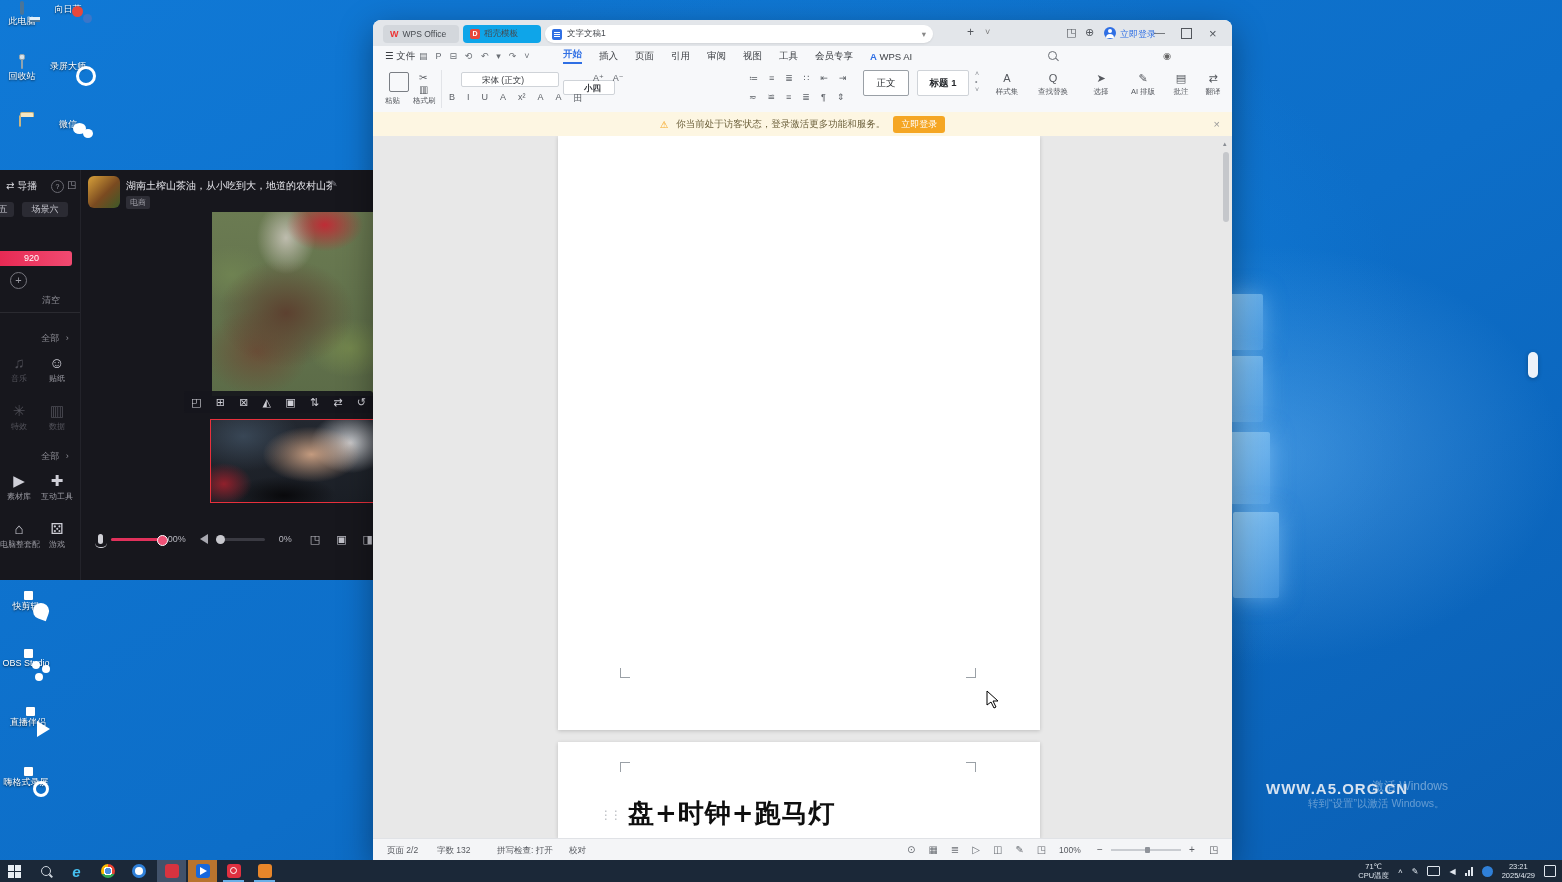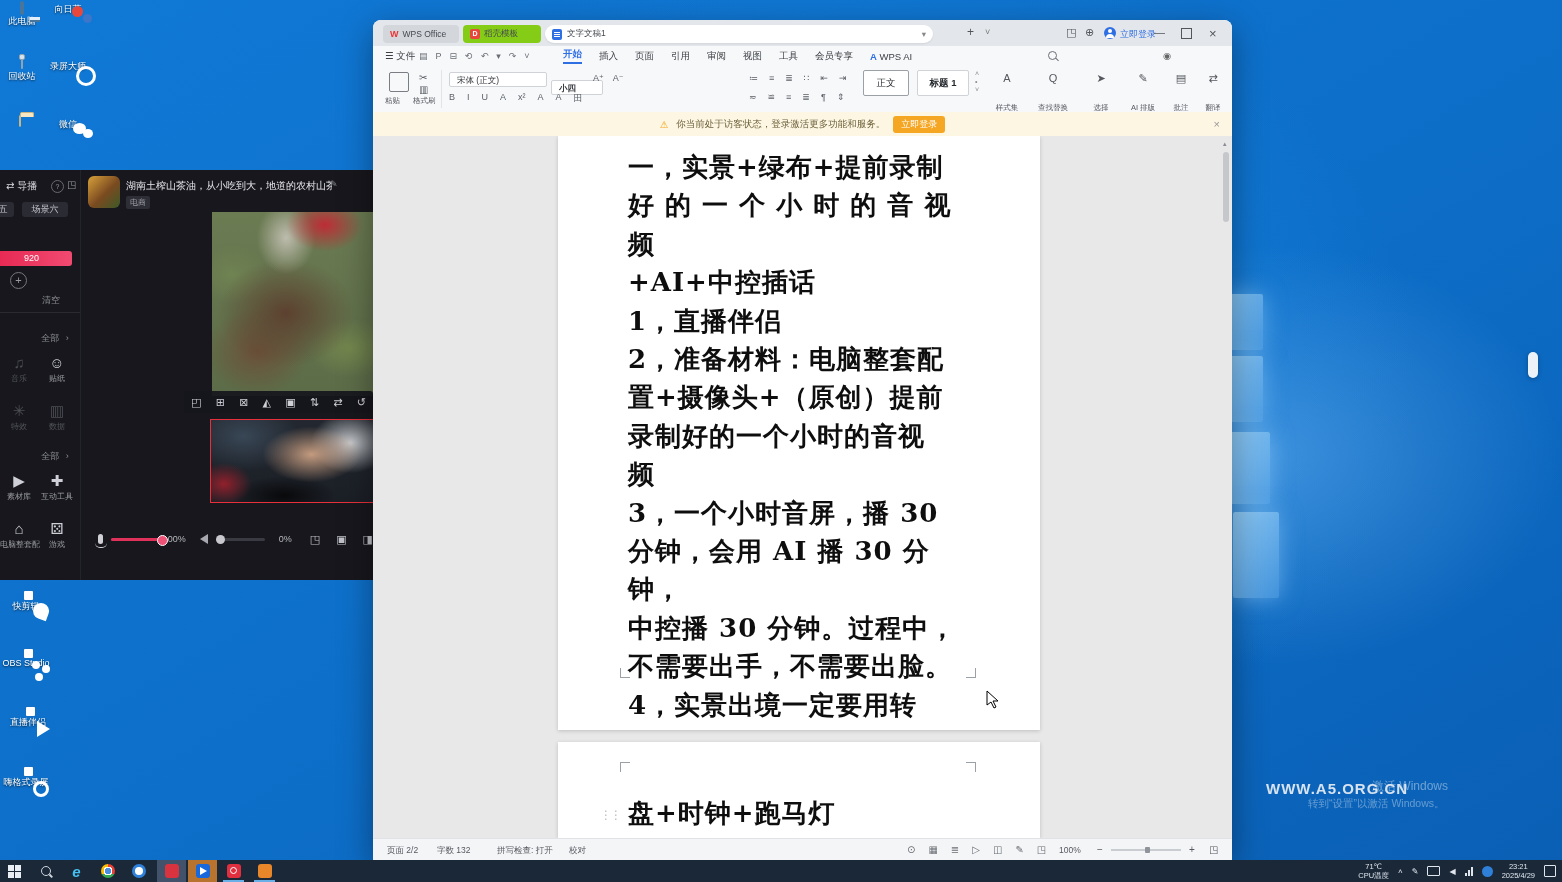--- a/index.html
+++ b/index.html
@@ -90,27 +90,27 @@
   .dlogo{background:#e8483b;color:#fff;width:10px;height:10px;border-radius:2px;font-size:7px;line-height:10px;text-align:center;margin-right:4px;font-weight:bold;}
   .doclogo{width:10px;height:11px;background:#2f6fe4;border-radius:2px;margin-right:5px;position:relative;}
   .doclogo:before{content:"";position:absolute;left:2px;top:3px;width:6px;height:1px;background:#fff;box-shadow:0 2px 0 #fff,0 4px 0 #fff;}
   .winctl{position:absolute;top:6px;font-size:11px;color:#52565c;}
   .menubar{position:absolute;left:0;top:26px;width:100%;height:20px;background:#f7f8fa;border-bottom:1px solid #e4e6ea;font-size:9.5px;color:#3c3f44;}
   .mtabs{position:absolute;left:190px;top:0;height:20px;display:flex;gap:17px;align-items:center;}
   .mtabs span{cursor:default;}
   .mtab-active{color:#2f6fe4;font-weight:bold;border-bottom:2px solid #2f6fe4;padding-bottom:1px;}
   .qicons{position:absolute;left:46px;top:0;height:20px;display:flex;gap:8px;align-items:center;color:#6a6e74;font-size:9px;}
   .ribbon{position:absolute;left:0;top:46px;width:100%;height:46px;background:#f7f8fa;border-bottom:1px solid #dfe1e5;color:#55585e;}
-  .rbx{position:absolute;border:1px solid #cfd3d8;background:#fff;border-radius:2px;font-size:8.5px;color:#34373c;line-height:14px;padding:0 7px;box-sizing:border-box;height:15px;white-space:nowrap;overflow:hidden;}
+  .rbx{position:absolute;border:1px solid #cfd3d8;background:#fff;border-radius:2px;font-size:8.5px;color:#34373c;line-height:14px;padding:0 20px;box-sizing:border-box;height:15px;white-space:nowrap;overflow:hidden;margin-left:12px;}
   .rstrip{position:absolute;display:flex;gap:9px;font-size:9px;color:#5c6066;}
   .stybox{position:absolute;top:4px;height:26px;border:1px solid #cfd3d8;background:#fff;border-radius:2px;
     text-align:center;font-size:9.5px;color:#25282c;box-sizing:border-box;display:flex;align-items:center;justify-content:center;}
   .rtool{position:absolute;top:5px;width:44px;text-align:center;color:#55585e;}
   .rtool .ric{display:block;font-size:11px;line-height:14px;}
-  .rtool .rlb{display:block;font-size:7.5px;margin-top:18px;white-space:nowrap;}
+  .rtool .rlb{display:block;font-size:7.5px;margin-top:2px;white-space:nowrap;}
   .notice{position:absolute;left:0;top:92px;width:100%;height:24px;background:#fdf6e2;display:flex;align-items:center;justify-content:center;gap:8px;font-size:9.5px;color:#6b5f3a;}
   .nbtn{background:#f5a623;color:#fff;border-radius:3px;font-size:9px;padding:2px 8px;}
   .docarea{position:absolute;left:0;top:116px;width:100%;height:702px;background:#e8e8e8;overflow:hidden;}
   .page{position:absolute;left:185px;width:482px;background:#fff;box-shadow:0 1px 4px rgba(0,0,0,.18);}
   .doctext{position:absolute;left:70px;top:12px;width:345px;
     font-family:"DejaVu Serif","Liberation Serif",serif;font-weight:700;
     font-size:26px;line-height:38.4px;letter-spacing:1px;color:#0e0e0e;white-space:pre-line;}
   .cmark{position:absolute;width:9px;height:9px;border-color:#9aa0a6;border-style:solid;}
   .drag{position:absolute;color:#b9bcc1;font-size:12px;letter-spacing:-2px;}
   .sbar{position:absolute;left:0;top:818px;width:100%;height:22px;background:#f4f5f7;border-top:1px solid #e0e2e6;font-size:8.5px;color:#55585e;}
@@ -298,21 +298,21 @@
         </span>
     </div>
   </div>
 
   <div id="wps" class="abs">
     <div class="tabbar">
       <div class="wtab" style="left:10px;width:76px;background:#d3d7dc;">
         <span class="wlogo">W</span>
         <span>WPS Office</span>
       </div>
-      <div class="wtab" style="left:90px;width:78px;background:#84cc16;">
+      <div class="wtab" style="left:90px;width:78px;background:#0ea5e9;">
         <span class="dlogo">D</span>
         <span>稻壳模板</span>
       </div>
       <div class="wtab" style="left:172px;width:388px;background:#fff;box-shadow:0 1px 2px rgba(0,0,0,.08);border-radius:9px;">
         <span class="doclogo"></span>
         <span>文字文稿1</span>
         <span style="margin-left:auto;color:#888;">▾</span>
       </div>
       <span class="winctl" style="left:594px;top:5px;font-size:12px;">+</span>
       <span class="winctl" style="left:612px;top:7px;font-size:9px;color:#777;">˅</span>
@@ -438,33 +438,20 @@
 
     <div class="notice">
       <span style="color:#f5a623;">⚠</span>
       <span>你当前处于访客状态，登录激活更多功能和服务。</span>
       <span class="nbtn">立即登录</span>
       <span style="position:absolute;right:12px;color:#999;font-size:11px;">×</span>
     </div>
 
     <div class="docarea">
       <div class="page" style="top:0;height:594px;">
-        <div class="doctext">一，实景+绿布+提前录制
-好 的 一 个 小 时 的 音 视 频
-+AI+中控插话
-1，直播伴侣
-2，准备材料：电脑整套配
-置+摄像头+（原创）提前
-录制好的一个小时的音视
-频
-3，一个小时音屏，播 30
-分钟，会用 AI 播 30 分钟，
-中控播 30 分钟。过程中，
-不需要出手，不需要出脸。
-4，实景出境一定要用转</div>
         <span class="cmark" style="left:62px;top:532px;border-width:0 0 1px 1px;"></span>
         <span class="cmark" style="left:408px;top:532px;border-width:0 1px 1px 0;"></span>
       </div>
       <div class="page" style="top:606px;height:96px;">
         <span class="cmark" style="left:62px;top:20px;border-width:1px 0 0 1px;"></span>
         <span class="cmark" style="left:408px;top:20px;border-width:1px 1px 0 0;"></span>
         <span class="drag" style="left:42px;top:66px;">⋮⋮</span>
         <div class="doctext" style="top:52px;">盘+时钟+跑马灯</div>
       </div>
     </div>

